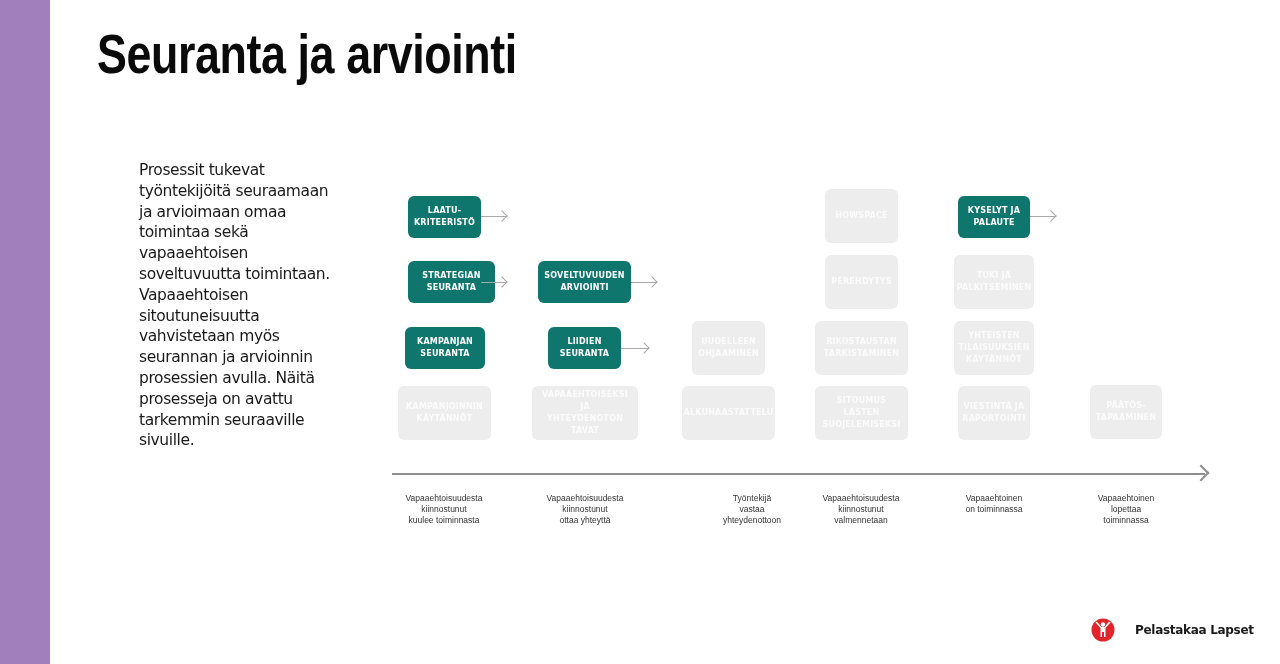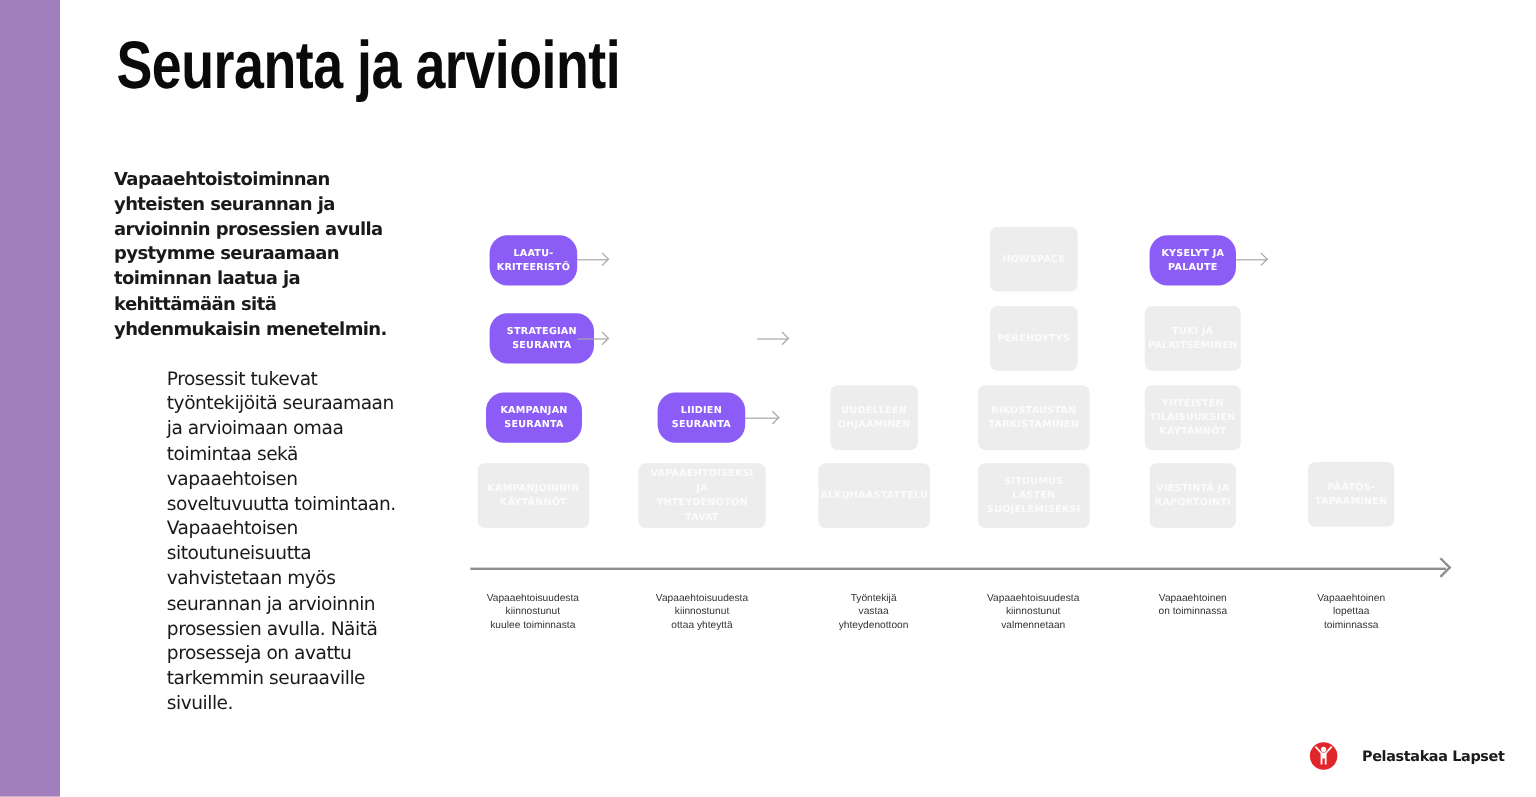--- a/index.html
+++ b/index.html
@@ -5,51 +5,52 @@
   html, body { margin: 0; padding: 0; }
   body { width: 1280px; height: 664px; background: #ffffff; position: relative; overflow: hidden; font-family: "Liberation Sans", sans-serif; }
   .sidebar { position: absolute; left: 0; top: 0; width: 50px; height: 664px; }
   .title { position: absolute; left: 97px; top: 18px; margin: 0; font-family: "Liberation Sans", sans-serif; font-weight: bold; font-size: 56px; color: #0a0a0a; transform: scaleX(0.80); transform-origin: left top; letter-spacing: -0.5px; white-space: nowrap; line-height: 72px; }
   .intro { position: absolute; left: 95px; top: 139px; width: 250px; font-family: "DejaVu Sans", sans-serif; font-size: 15px; line-height: 20.8px; color: #1a1a1a; }
   .intro p { margin: 0; }
   .intro .bold { font-weight: bold; letter-spacing: -0.5px; }
   .intro .normal { margin-top: 21px; letter-spacing: -0.4px; font-size: 15.5px; margin-left: 44px; }
   .diagram { position: absolute; left: 0; top: 0; width: 1280px; height: 664px; }
   .box { position: absolute; border-radius: 6px; display: flex; align-items: center; justify-content: center; text-align: center; font-family: "DejaVu Sans", sans-serif; font-weight: bold; font-size: 8px; line-height: 12px; color: #ffffff; letter-spacing: 0.2px; white-space: pre-line; box-sizing: border-box; padding: 2px 4px; }
-  .box.active { background: #8b5cf6; border-radius: 15px; }
+  .box.active { background: #0f766e; }
   .box.faded { background: #ededed; color: #fbfbfb; }
   .arrow { position: absolute; height: 1px; background: #a8a8a8; }
   .arrow::after { content: ""; position: absolute; right: 0; top: -4px; width: 7px; height: 7px; border-top: 1px solid #a8a8a8; border-right: 1px solid #a8a8a8; transform: rotate(45deg); transform-origin: center; right: 1px; }
   .timeline { position: absolute; left: 392px; top: 473px; width: 813px; height: 2px; background: #8e8e8e; }
   .timeline-head { position: absolute; left: 1195px; top: 467px; width: 10px; height: 10px; border-top: 2px solid #8e8e8e; border-right: 2px solid #8e8e8e; transform: rotate(45deg); }
   .stage { position: absolute; top: 493px; width: 130px; text-align: center; font-family: "Liberation Sans", sans-serif; font-size: 8.5px; line-height: 11px; color: #333333; white-space: pre-line; }
   .logo { position: absolute; left: 1091px; top: 618px; display: flex; align-items: center; gap: 20px; }
   .logo-icon { width: 24px; height: 24px; }
   .logo-text { font-family: "DejaVu Sans", sans-serif; font-weight: bold; font-size: 12px; color: #1a1a1a; letter-spacing: -0.3px; }
 </style>
 </head>
 <body>
 
 <div class="sidebar" style="background:#a17fbc;"></div>
 
 <h1 class="title">Seuranta ja arviointi</h1>
 
 <div class="intro">
-  <p class="bold">Vapaaehtoistoiminnan yhteisten seurannan ja arvioinnin prosessien avulla pystymme seuraamaan toiminnan laatua ja kehittämään sitä yhdenmukaisin menetelmin.</p>
   <p class="normal">Prosessit tukevat työntekijöitä seuraamaan ja arvioimaan omaa toimintaa sekä vapaaehtoisen soveltuvuutta toimintaan. Vapaaehtoisen sitoutuneisuutta vahvistetaan myös seurannan ja arvioinnin prosessien avulla. Näitä prosesseja on avattu tarkemmin seuraaville sivuille.</p>
 </div>
 
 <div class="diagram">
 
   <div class="box active" style="left:408px; top:196px; width:73px; height:42px;">LAATU-
 KRITEERISTÖ</div>
   <div class="box active" style="left:408px; top:261px; width:87px; height:42px;">STRATEGIAN
 SEURANTA</div>
   <div class="box active" style="left:405px; top:327px; width:80px; height:42px;">KAMPANJAN
 SEURANTA</div>
+  <div class="box active" style="left:538px; top:261px; width:93px; height:42px;">SOVELTUVUUDEN
+ARVIOINTI</div>
   <div class="box active" style="left:548px; top:327px; width:73px; height:42px;">LIIDIEN
 SEURANTA</div>
   <div class="box active" style="left:958px; top:196px; width:72px; height:42px;">KYSELYT JA
 PALAUTE</div>
 
   <div class="arrow" style="left:481px; top:216px; width:26px;"></div>
   <div class="arrow" style="left:481px; top:282px; width:26px;"></div>
   <div class="arrow" style="left:631px; top:282px; width:26px;"></div>
   <div class="arrow" style="left:621px; top:348px; width:28px;"></div>
   <div class="arrow" style="left:1030px; top:216px; width:26px;"></div>
@@ -79,21 +80,21 @@
 
   <div class="timeline"></div>
   <div class="timeline-head"></div>
 
   <div class="stage" style="left:379px;">Vapaaehtoisuudesta
 kiinnostunut
 kuulee toiminnasta</div>
   <div class="stage" style="left:520px;">Vapaaehtoisuudesta
 kiinnostunut
 ottaa yhteyttä</div>
-  <div class="stage" style="left:663px;">Työntekijä
+  <div class="stage" style="left:687px;">Työntekijä
 vastaa
 yhteydenottoon</div>
   <div class="stage" style="left:796px;">Vapaaehtoisuudesta
 kiinnostunut
 valmennetaan</div>
   <div class="stage" style="left:929px;">Vapaaehtoinen
 on toiminnassa</div>
   <div class="stage" style="left:1061px;">Vapaaehtoinen
 lopettaa
 toiminnassa</div>

